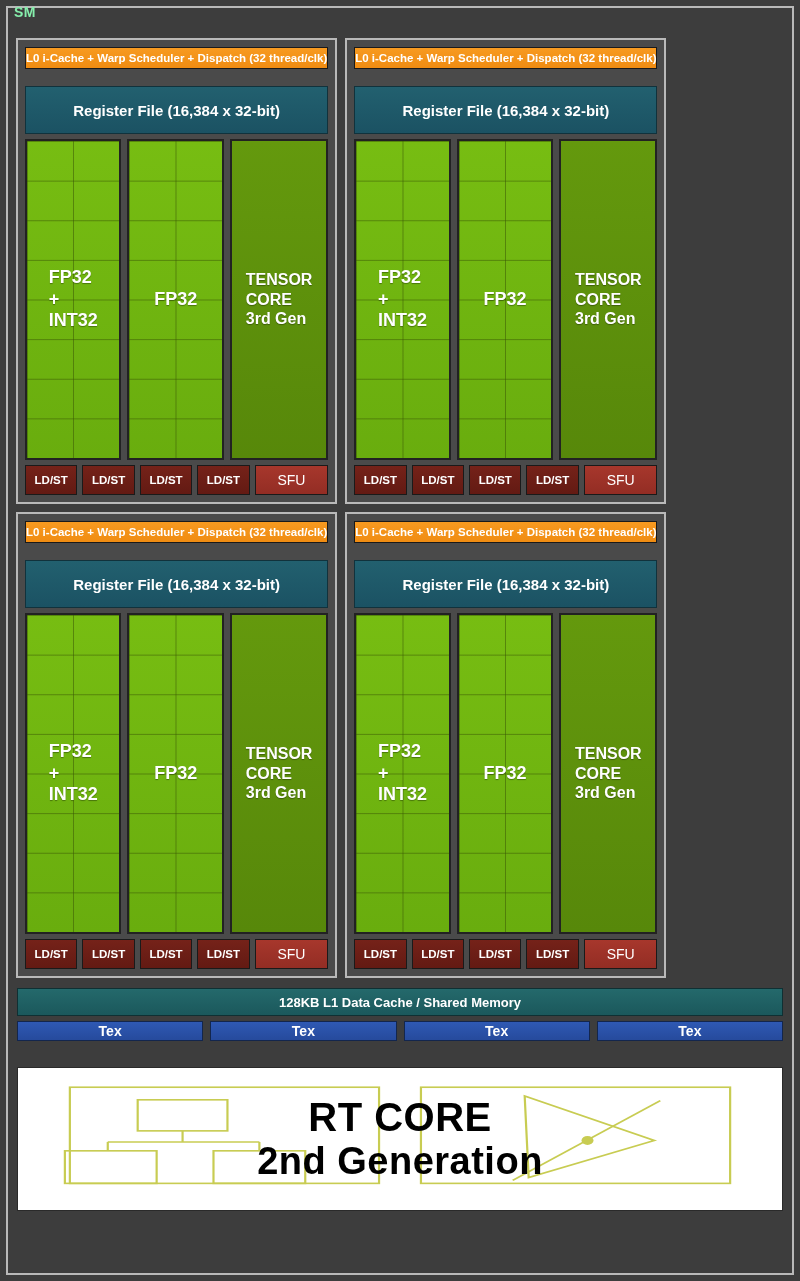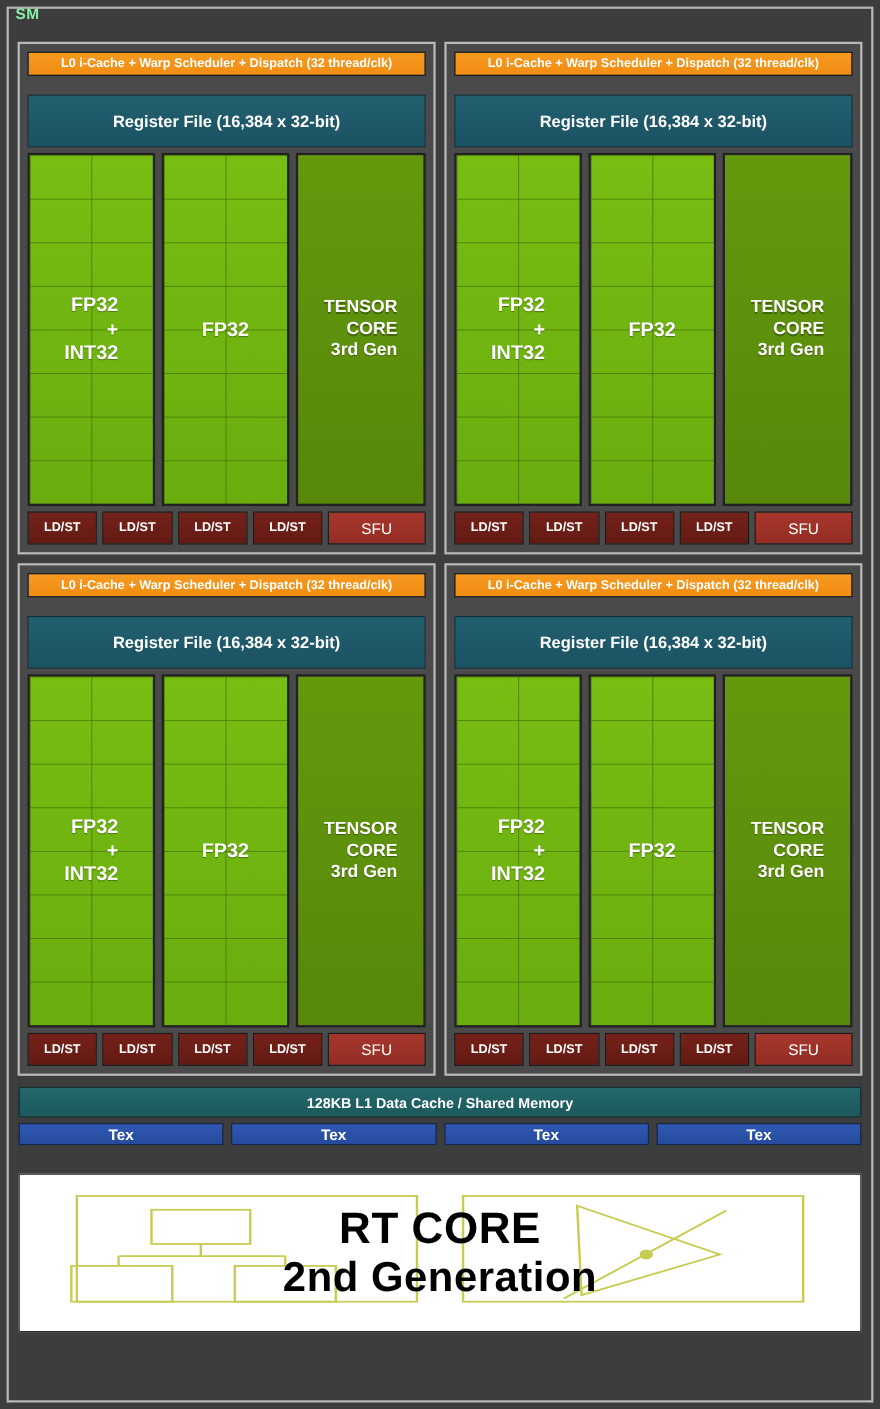--- a/index.html
+++ b/index.html
@@ -41,21 +41,21 @@
     color: #86efac;
     letter-spacing: 0.5px;
     z-index: 5;
   }
 
   
   #quad-grid {
     position: absolute;
     left: 16px;
     top: 38px;
-    width: 768px;
+    width: 648px;
     height: 940px;
     display: grid;
     grid-template-columns: 1fr 1fr;
     grid-template-rows: 1fr 1fr;
     gap: 8px;
     box-sizing: border-box;
   }
   .quadrant {
     border: 2px solid #b9b9b9;
     background: #4a4a4a;
@@ -133,21 +133,21 @@
       linear-gradient(to right, rgba(60,90,5,0.55) 1px, transparent 1px),
       linear-gradient(to bottom, rgba(60,90,5,0.55) 1px, transparent 1px);
     background-size: 50% 12.5%;
     background-position: 0 0;
   }
   .core-label {
     position: relative;
     z-index: 2;
     color: #ffffff;
     font-weight: bold;
-    text-align: right;
+    text-align: left;
     line-height: 1.22;
     font-size: 18px;
     text-shadow: 0 1px 1px rgba(0,0,0,0.35);
     white-space: pre-line;
   }
   .core-label.small {
     font-size: 16px;
   }
 
   

